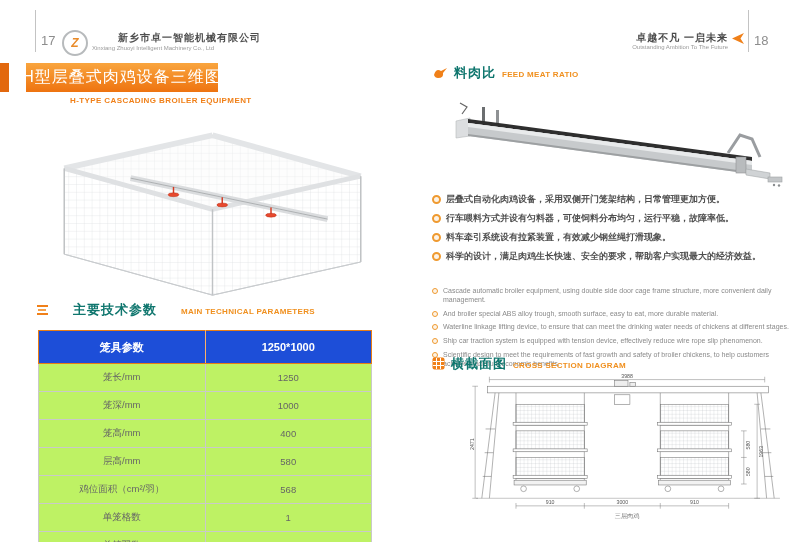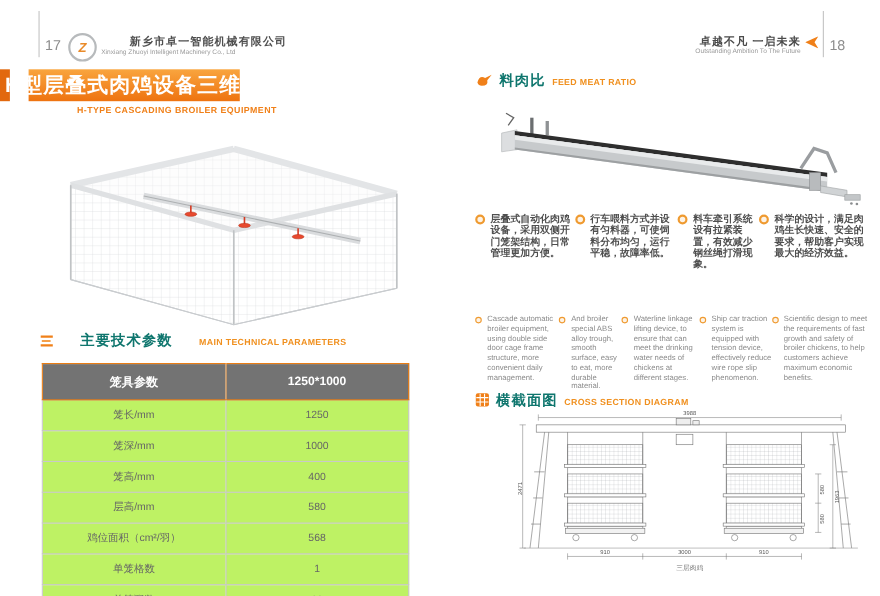--- a/index.html
+++ b/index.html
@@ -14,37 +14,37 @@
   .logo-z{font-size:12px;font-weight:bold;font-style:italic;color:#e98b2a;}
   .company-cn{font-size:10px;font-weight:bold;color:#4f4f4f;letter-spacing:1px;white-space:nowrap;margin-left:26px;}
   .company-en{font-size:6px;color:#9a9a9a;white-space:nowrap;}
   .slogan-cn{font-size:10px;font-weight:bold;color:#4a4a4a;letter-spacing:1px;text-align:right;}
   .slogan-en{font-size:6px;color:#9a9a9a;text-align:right;white-space:nowrap;}
   
   .banner-edge{left:0;top:63px;width:9px;height:29px;background:#e2680e;}
   .banner{left:26px;top:63px;width:192px;height:29px;
           background:linear-gradient(180deg,#f9a53e,#ee7310);
           display:flex;align-items:center;justify-content:center;}
-  .banner-cn{color:#fff;font-size:19px;font-weight:bold;letter-spacing:1px;white-space:nowrap;}
+  .banner-cn{color:#fff;font-size:16px;font-weight:normal;letter-spacing:1px;white-space:nowrap;}
   .banner-en{left:46px;top:96px;font-size:8px;font-weight:bold;color:#f08019;letter-spacing:.4px;padding-left:24px;}
   
   .sec-head{display:flex;align-items:baseline;gap:6px;}
   .sec-cn{font-size:13px;font-weight:bold;color:#0f766e;letter-spacing:1px;white-space:nowrap;}
   .sec-en{font-size:8px;font-weight:bold;color:#f0901f;letter-spacing:.3px;white-space:nowrap;}
   .sec-ico{position:relative;top:2px;flex:0 0 auto;}
   
   table.params{border-collapse:collapse;width:334px;table-layout:fixed;}
-  table.params th{background:#737373;color:#fff;font-size:11px;font-weight:bold;height:30px;
+  table.params th{background:#1d4ed8;color:#fff;font-size:11px;font-weight:bold;height:30px;
                   border:1px solid #e87d15;margin-top:12px;}
   table.params th:first-child{border-right:1px solid #fbb267;}
   table.params td{border:1px solid #c9c9c9;height:25px;text-align:center;
                   font-size:9.5px;color:#666;background:#bef264;}
   table.params td:first-child{width:98px;}
   
-  .blist{display:flex;flex-direction:row;}
+  .blist{display:flex;flex-direction:column;}
   .bitem{display:flex;gap:5px;align-items:flex-start;}
   .bdot{flex:0 0 auto;border-radius:50%;border:2px solid #ef9a30;background:#fdf3e6;margin-top:1px;}
   .bdot.cn{width:5px;height:5px;}
   .bdot.en{width:4px;height:4px;border-width:1.5px;}
   .btxt-cn{font-size:9px;color:#4f4f4f;font-weight:bold;line-height:1.15;}
   .btxt-en{font-size:7px;color:#8a8a8a;line-height:1.25;}
   .blist.cnl .bitem{margin-bottom:8.5px;}
   .blist.enl .bitem{margin-bottom:5px;}
 </style>
 </head>

